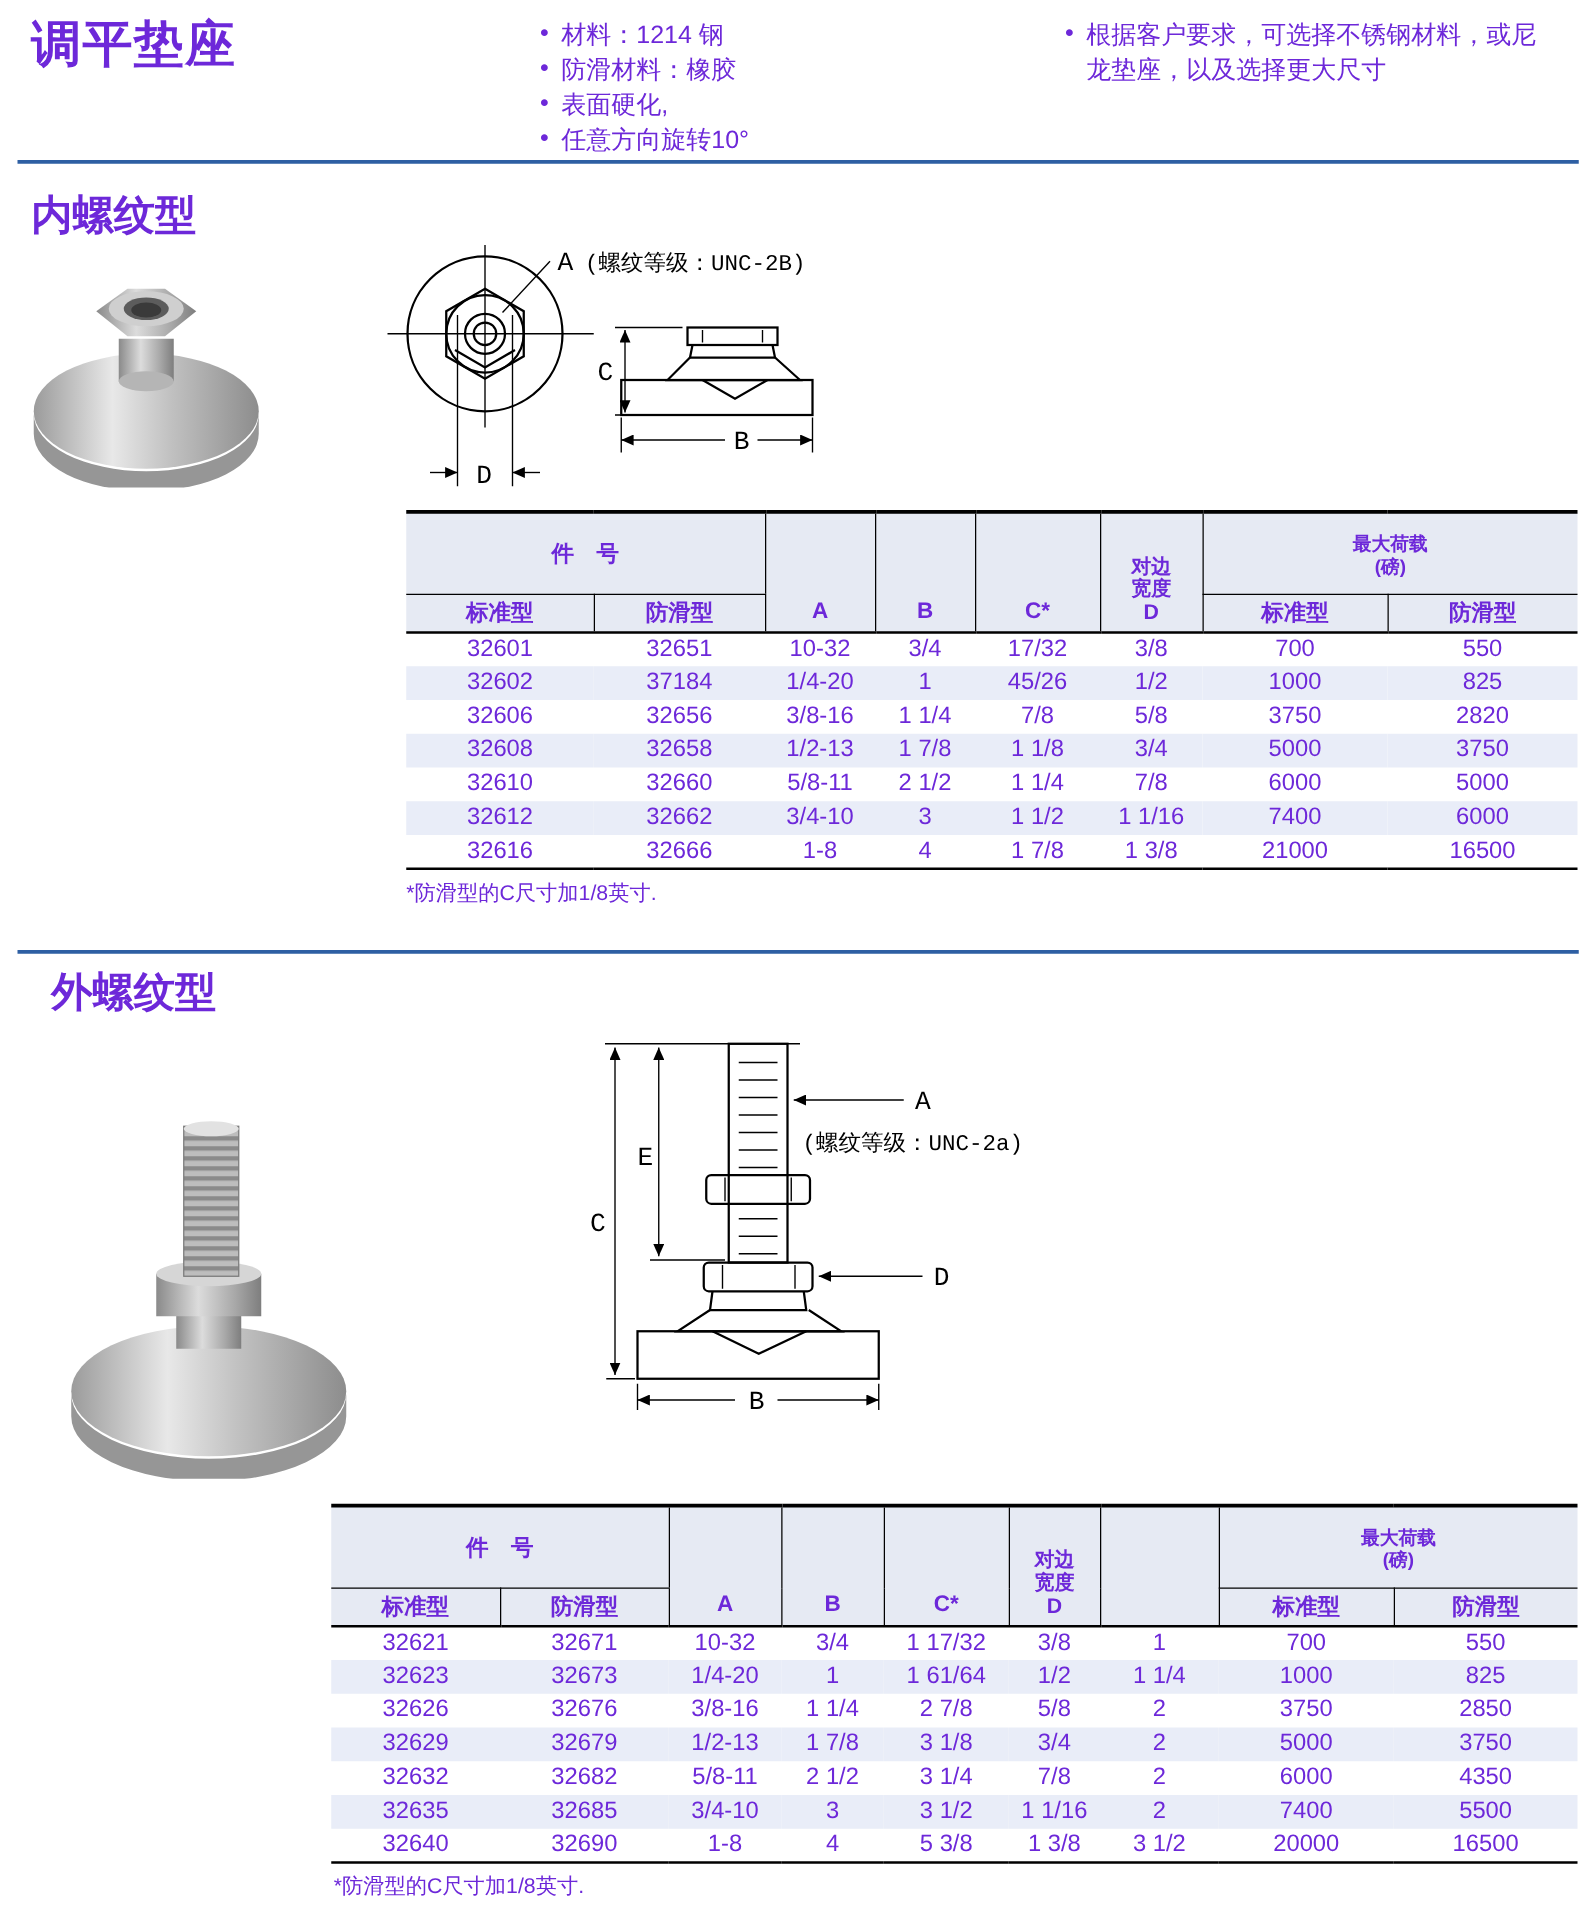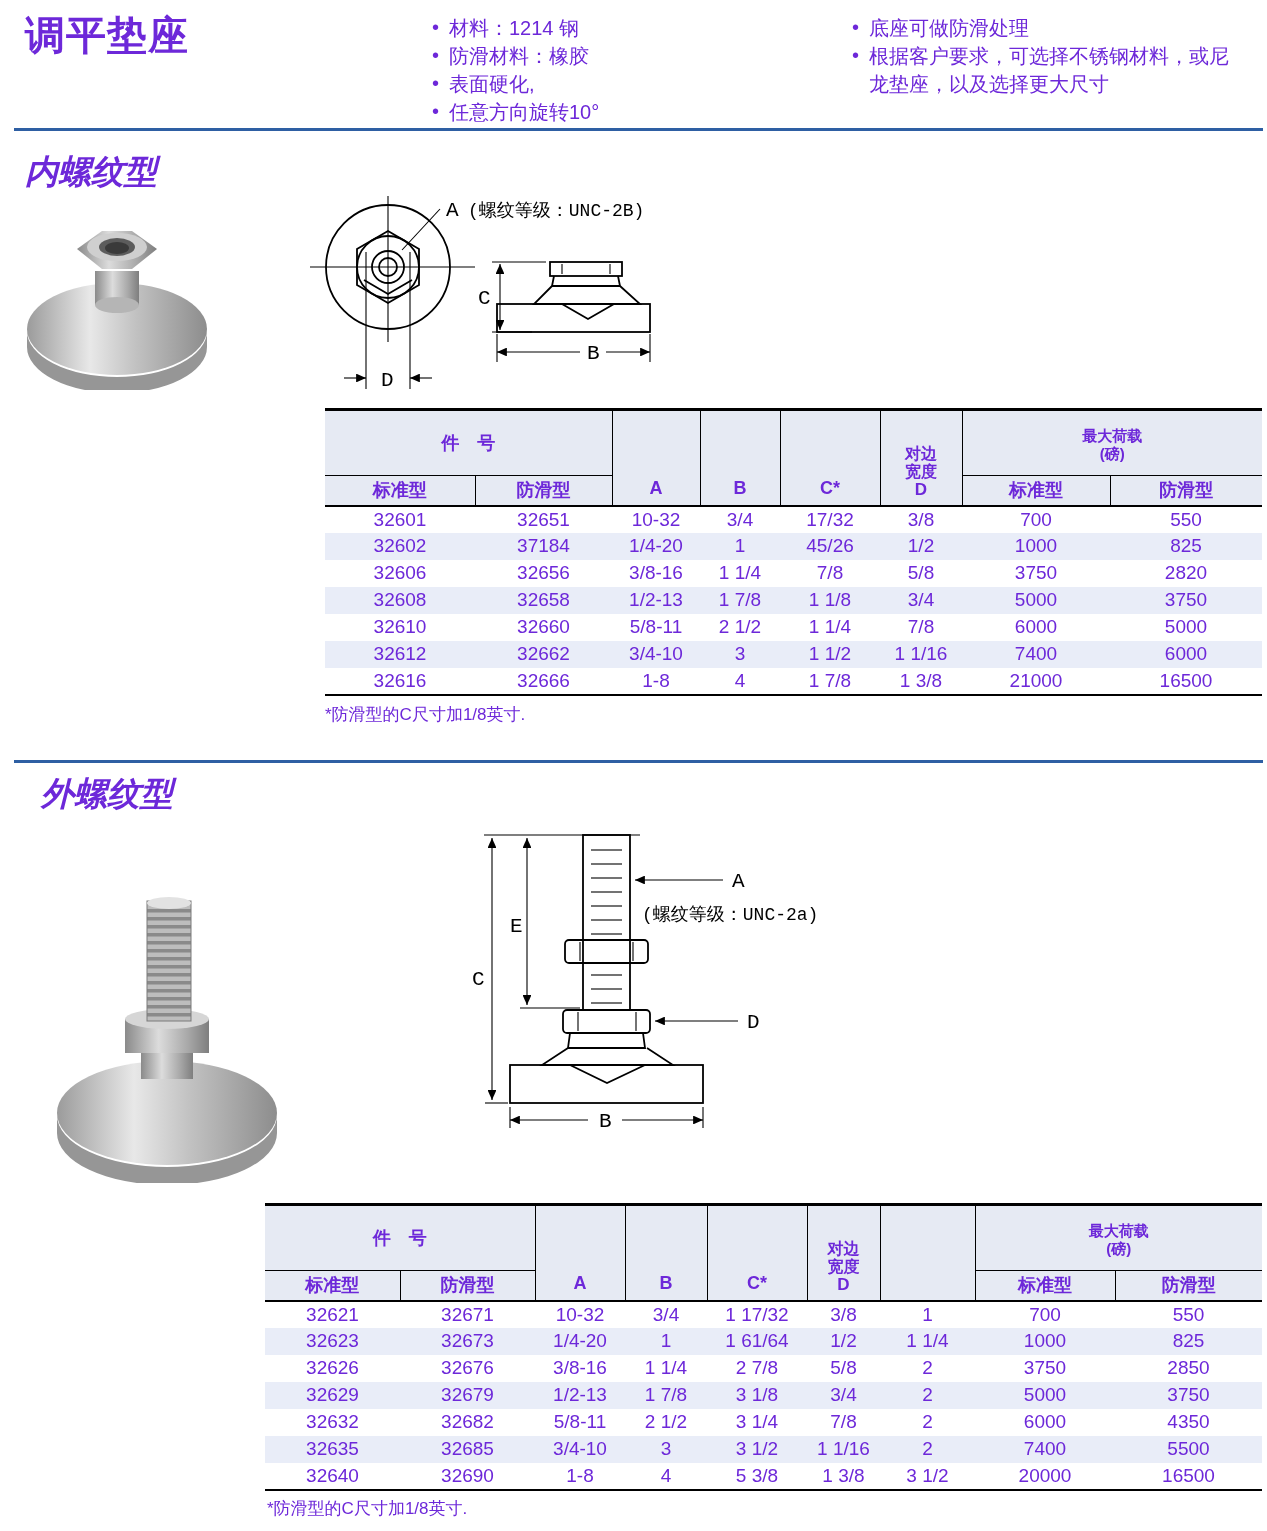--- a/index.html
+++ b/index.html
@@ -13,21 +13,21 @@
   .features li { position:relative; padding-left:17px; }
   .features li::before { content:"•"; position:absolute; left:0; top:-1px; }
   #features-left { left:432px; }
   #features-right { left:852px; width:400px; }
   #features-right li { width:392px; }
 
   .divider { position:absolute; left:14px; right:4px; border-top:3px solid #2e5fa3; }
   #divider-1 { top:128px; }
   #divider-2 { top:760px; }
 
-  .section-title { position:absolute; left:25px; font-size:33px; font-weight:700;font-style:italic; }
+  .section-title { position:absolute; left:25px; font-size:33px; font-weight:700; }
   #sec1-title { top:150px; }
   #sec2-title { top:772px;margin-left:16px; }
 
   .photo { position:absolute; }
   #photo-1 { left:15px; top:205px; }
   #photo-2 { left:35px; top:893px; }
 
   .diagram { position:absolute; }
   #diagram-1 { left:300px; top:182px; }
   #diagram-2 { left:470px; top:820px; }
@@ -66,21 +66,20 @@
 <div class="page">
 
   <h1 class="page-title">调平垫座</h1>
   <ul class="features" id="features-left">
     <li>材料：1214 钢</li>
     <li>防滑材料：橡胶</li>
     <li>表面硬化,</li>
     <li>任意方向旋转10°</li>
   </ul>
   <ul class="features" id="features-right">
-    <li>底座可做防滑处理</li>
     <li>根据客户要求，可选择不锈钢材料，或尼龙垫座，以及选择更大尺寸</li>
   </ul>
 
   <div class="divider" id="divider-1"></div>
 
   <h2 class="section-title" id="sec1-title">内螺纹型</h2>
 
   <div class="photo" id="photo-1">
     <svg width="205" height="185" viewBox="0 0 205 185">
       <defs>

